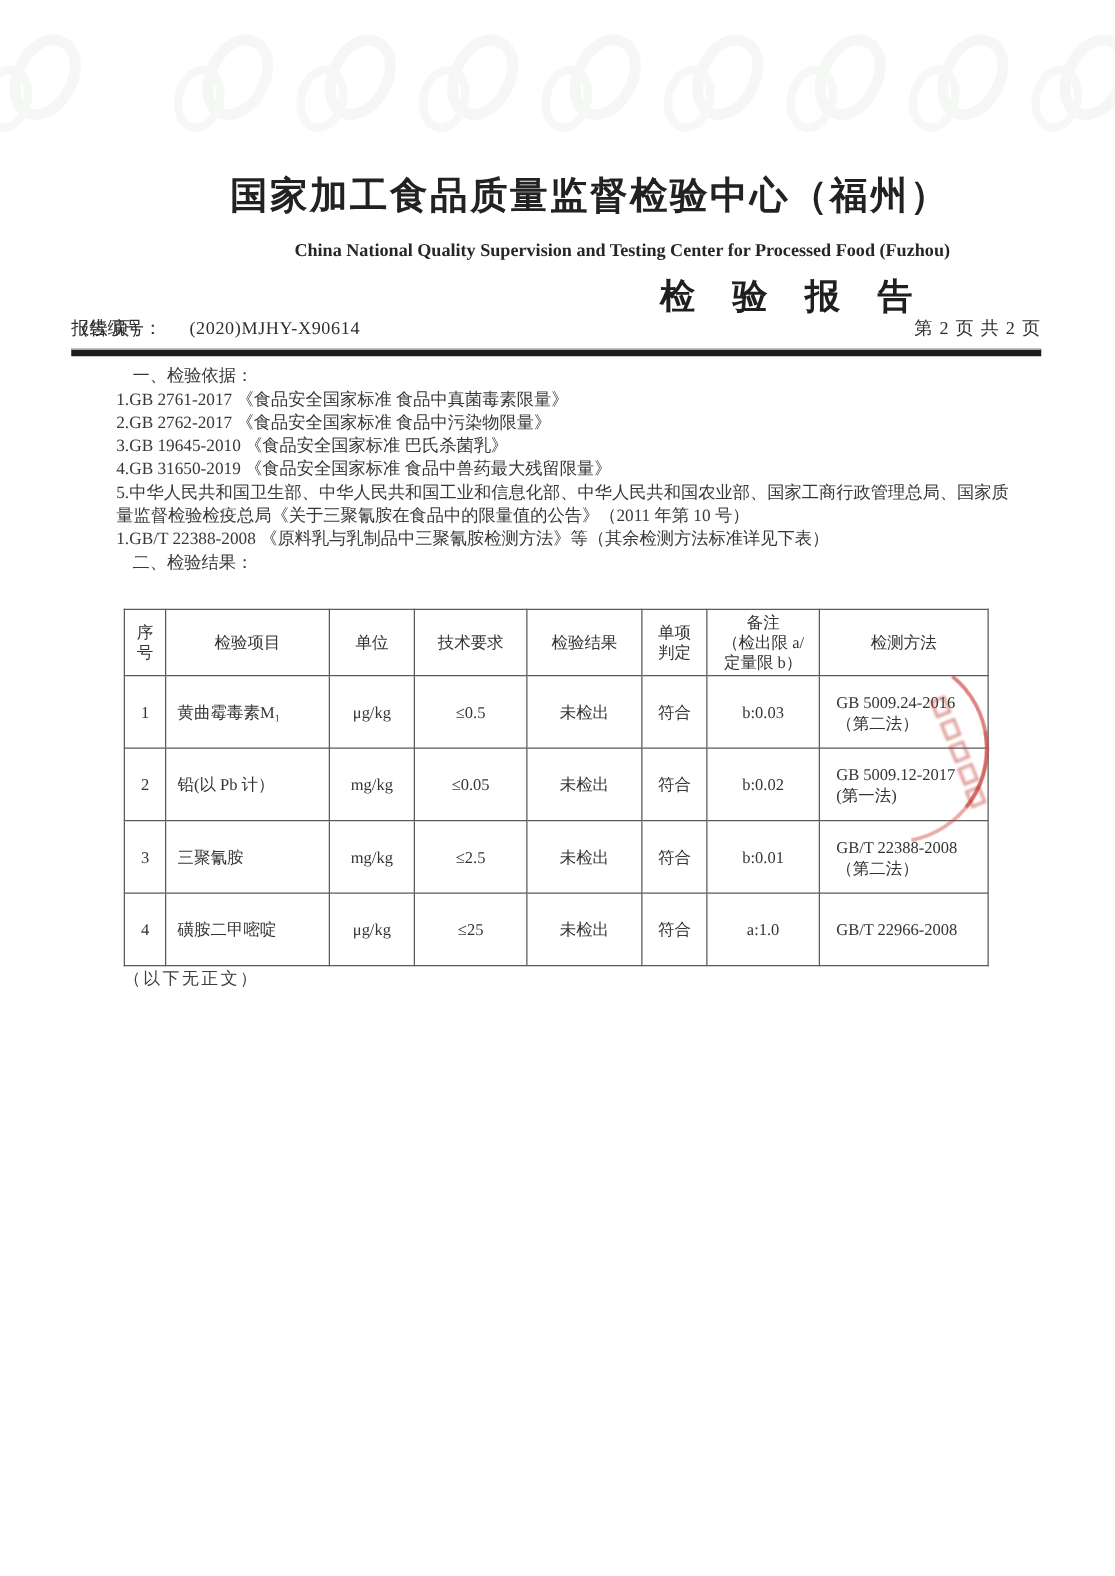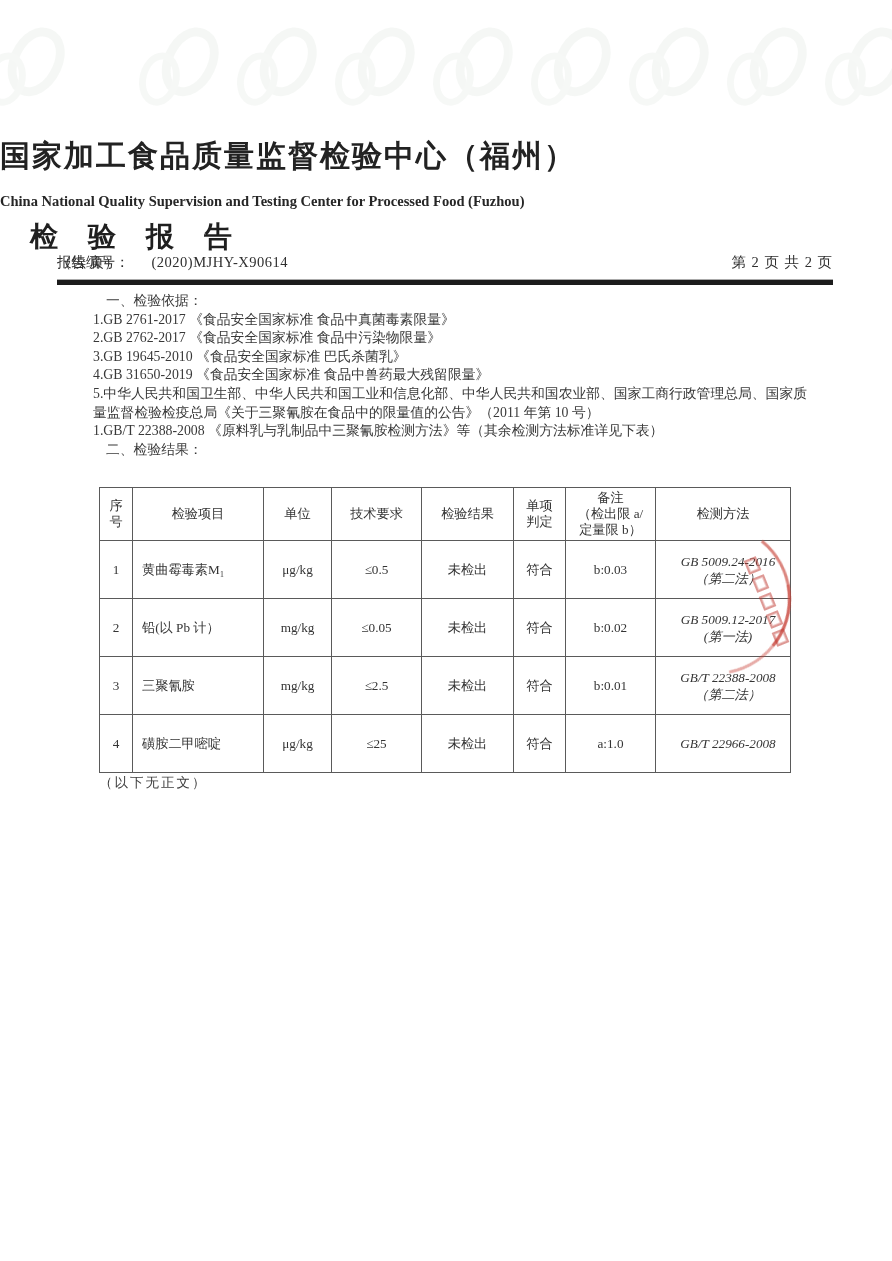--- a/index.html
+++ b/index.html
@@ -17,21 +17,21 @@
   .wm {
     position:absolute; top:8px; width:52px; height:72px;
     border:9px solid #eef2ee; border-radius:50% 46% 52% 48%;
     transform:rotate(24deg); opacity:.55;
   }
   .wm:after {
     content:""; position:absolute; left:-24px; top:28px; width:26px; height:40px;
     border:7px solid #f0f3f0; border-radius:50%; transform:rotate(-10deg);
   }
 
-  .hdr { position:absolute; left:0; top:136px; width:760px; text-align:left; }
+  .hdr { position:absolute; left:0; top:136px; width:760px; text-align:right; }
   .org-cn { font-size:30px; font-weight:bold; letter-spacing:2px; color:#222; }
   .org-en { font-size:14.5px; font-weight:bold; margin-top:16px; color:#262626; }
   .title-cn { font-size:28px; font-weight:bold; letter-spacing:30px; text-indent:30px; margin-top:8px; color:#1f1f1f; }
   .title-en { font-size:19px; font-weight:bold; letter-spacing:5px; word-spacing:28px; margin-top:1px; color:#1f1f1f; }
 
   .meta { position:absolute; left:57px; top:253px; width:776px; height:22px; font-size:14.5px; color:#2e2e2e; }
   .meta .left  { position:absolute; left:0; top:0;font-family:Liberation Serif, serif; }
   .meta .left .num { margin-left:22px; letter-spacing:.5px; }
   .meta .center{ position:absolute; left:0; right:0; top:0; text-align:left; }
   .meta .right { position:absolute; right:0; top:0; letter-spacing:1px; }
@@ -45,21 +45,21 @@
 
   .tbl-wrap { position:absolute; left:99px; top:487px; width:691px; }
   table { border-collapse:collapse; width:691px; table-layout:fixed; }
   th, td { border:1px solid #5a5a5a; font-weight:normal;
            font-size:13.2px; color:#343434; text-align:center; vertical-align:middle;
            padding:2px 3px; }
   thead th { height:50px; line-height:16px; }
   tbody td { height:58px; }
   .pre { white-space:pre-line; }
   td.item { text-align:left; padding-left:9px; }
-  td.method { text-align:center; padding-left:13px; line-height:17px;font-style:italic; }
+  td.method { text-align:left; padding-left:13px; line-height:17px; }
 
   .footer-note { position:absolute; left:99px; top:774px; width:691px;
                  text-align:left; font-size:13.5px; color:#3d3d3d; letter-spacing:2px; }
 
   
   .stamp { position:absolute; left:639px; top:523px; width:152px; height:152px; pointer-events:none; }
   .stamp .arc { position:absolute; inset:0; border-radius:50%;
                 border:3px solid transparent; border-right-color:rgba(201,72,61,.66);
                 transform:rotate(-6deg); filter:blur(.4px); }
   .stamp .arc2 { position:absolute; inset:0; border-radius:50%;

